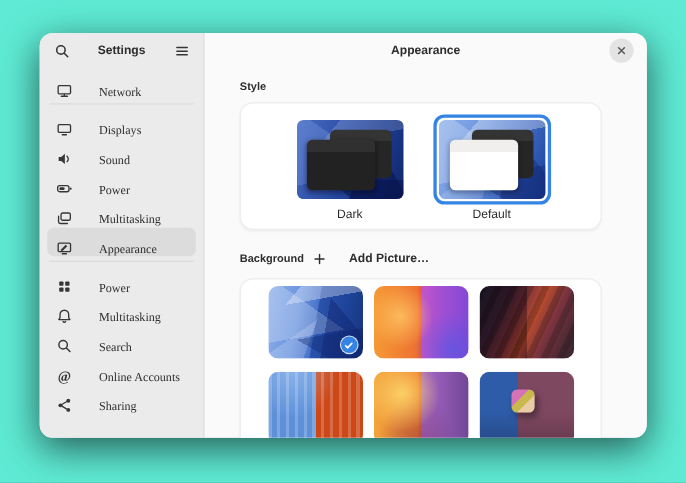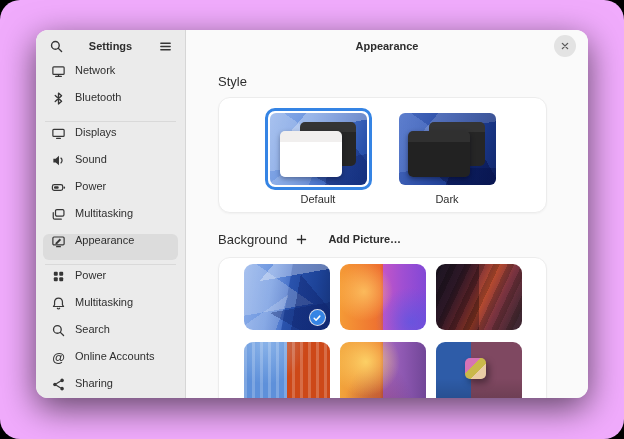--- a/index.html
+++ b/index.html
@@ -1,47 +1,47 @@
 <!DOCTYPE html>
 <html><head>
 <meta charset="utf-8">
 <style>
   html,body{margin:0;padding:0;}
   body{width:624px;height:439px;background:#000;overflow:hidden;
        font-family:"Liberation Sans","DejaVu Sans",sans-serif;color:#2e2e2e;}
-  .stage{position:relative;width:624px;height:439px;background:#f0abfc;border-radius:20px;}
+  .stage{position:relative;width:624px;height:439px;background:#5eead4;}
   .win{position:absolute;left:36px;top:30px;width:552px;height:368px;
        border-radius:12px;overflow:hidden;display:flex;background:#fafafa;
        box-shadow:0 10px 34px rgba(0,0,0,.6);font-size:11px;}
 
   
   .sidebar{width:149px;background:#ebebeb;border-right:1px solid #d6d6d6;
            display:flex;flex-direction:column;flex:none;}
   .sb-header{height:32px;display:flex;align-items:center;padding:0 9px;flex:none;}
   .sb-title{flex:1;text-align:center;font-weight:bold;font-size:11px;color:#2d2d2d;}
   .icon-btn{width:22px;height:22px;border-radius:50%;display:flex;align-items:center;
             justify-content:center;flex:none;}
   .nav{padding:2px 7px 0 7px;}
-  .nav-row{height:26px;margin-bottom:1px;display:flex;align-items:flex-start;gap:9px;
-           padding:0 8px;border-radius:6px;}
+  .nav-row{height:26px;margin-bottom:1px;display:flex;align-items:flex-end;gap:24px;
+           padding:0 8px;border-radius:6px;font-family:Liberation Serif, serif;}
   .nav-row.selected{background:#dcdcdc;}
   .nav-ic{width:15px;height:15px;flex:none;display:flex;align-items:center;justify-content:center;}
   .nav-lbl{font-size:11px;color:#2f2f2f;white-space:nowrap;}
   .sep{height:1px;background:#d9d9d9;margin:4px 2px;}
   .at-glyph{font-size:13px;font-weight:bold;color:#363636;line-height:1;}
 
   
   .main{flex:1;display:flex;flex-direction:column;background:#fafafa;min-width:0;}
   .main-header{height:32px;position:relative;display:flex;align-items:center;
                justify-content:center;flex:none;}
   .page-title{font-weight:bold;font-size:11px;color:#2d2d2d;}
   .close-btn{position:absolute;right:12px;top:5px;width:22px;height:22px;border-radius:50%;
              background:#e3e3e3;display:flex;align-items:center;justify-content:center;}
   .content{padding:12px 41px 0 32px;}
-  .section-label{font-weight:normal;font-size:13px;color:#2d2d2d;}
+  .section-label{font-weight:bold;font-size:10px;color:#2d2d2d;}
   .card{background:#fff;border:1px solid #ececec;border-radius:12px;
         box-shadow:0 1px 2px rgba(0,0,0,.04);}
 
   
   .style-card{margin-top:8px;height:116px;display:flex;justify-content:center;
               align-items:flex-start;gap:22px;padding-top:10px;box-sizing:border-box;}
   .style-option{display:flex;flex-direction:column;align-items:center;}
   .thumb-frame{border:3px solid transparent;border-radius:10px;padding:2px;}
   .thumb-frame.selected{border-color:#3584e4;}
   .style-thumb{width:97px;height:72px;border-radius:6px;position:relative;overflow:hidden;}
@@ -145,28 +145,20 @@
         <div class="nav-row">
           <span class="nav-ic">
             <svg width="15" height="15" viewBox="0 0 16 16">
                 <rect x="2" y="3" width="12" height="8" rx="1" fill="none" stroke="#363636" stroke-width="1.3"></rect>
                 <line x1="8" y1="11" x2="8" y2="13" stroke="#363636" stroke-width="1.3"></line>
                 <line x1="5" y1="13.3" x2="11" y2="13.3" stroke="#363636" stroke-width="1.3" stroke-linecap="round"></line>
               </svg>
           </span>
           <span class="nav-lbl">Network</span>
         </div>
-        <div class="nav-row">
-          <span class="nav-ic">
-            <svg width="15" height="15" viewBox="0 0 16 16">
-                <path d="M4.5 4.7 L11.3 11 L8 13.8 V2.2 L11.3 5 L4.5 11.3" fill="none" stroke="#363636" stroke-width="1.4" stroke-linejoin="round" stroke-linecap="round"></path>
-              </svg>
-          </span>
-          <span class="nav-lbl">Bluetooth</span>
-        </div>
 
         <div class="sep"></div>
 
         <div class="nav-row">
           <span class="nav-ic">
             <svg width="15" height="15" viewBox="0 0 16 16">
                 <rect x="2" y="3.5" width="12" height="7.5" rx="1" fill="none" stroke="#363636" stroke-width="1.3"></rect>
                 <line x1="6" y1="13.3" x2="10" y2="13.3" stroke="#363636" stroke-width="1.3" stroke-linecap="round"></line>
               </svg>
           </span>
@@ -275,37 +267,37 @@
                 <path d="M5 5 l6 6 M11 5 l-6 6" stroke="#5a5a5a" stroke-width="1.6" stroke-linecap="round"></path>
               </svg>
           </span>
         </div>
       </div>
 
       <div class="content">
 
         <div class="section-label">Style</div>
         <div class="card style-card">
+          <div class="style-option">
+            <div class="thumb-frame">
+              <div class="style-thumb mosaic-dark">
+                <div class="mini-win mw-dark-back"></div>
+                <div class="mini-win mw-dark-front"></div>
+              </div>
+            </div>
+            <div class="style-label">Dark</div>
+          </div>
           <div class="style-option">
             <div class="thumb-frame selected">
               <div class="style-thumb mosaic-light">
                 <div class="mini-win mw-dark-back"></div>
                 <div class="mini-win mw-light-front"></div>
               </div>
             </div>
             <div class="style-label">Default</div>
-          </div>
-          <div class="style-option">
-            <div class="thumb-frame">
-              <div class="style-thumb mosaic-dark">
-                <div class="mini-win mw-dark-back"></div>
-                <div class="mini-win mw-dark-front"></div>
-              </div>
-            </div>
-            <div class="style-label">Dark</div>
           </div>
         </div>
 
         <div class="bg-head">
           <div class="section-label">Background</div>
           <div class="add-btn">
             <span>
               <svg width="13" height="13" viewBox="0 0 16 16">
                   <path d="M8 3 v10 M3 8 h10" stroke="#2d2d2d" stroke-width="1.6" stroke-linecap="round"></path>
                 </svg>

